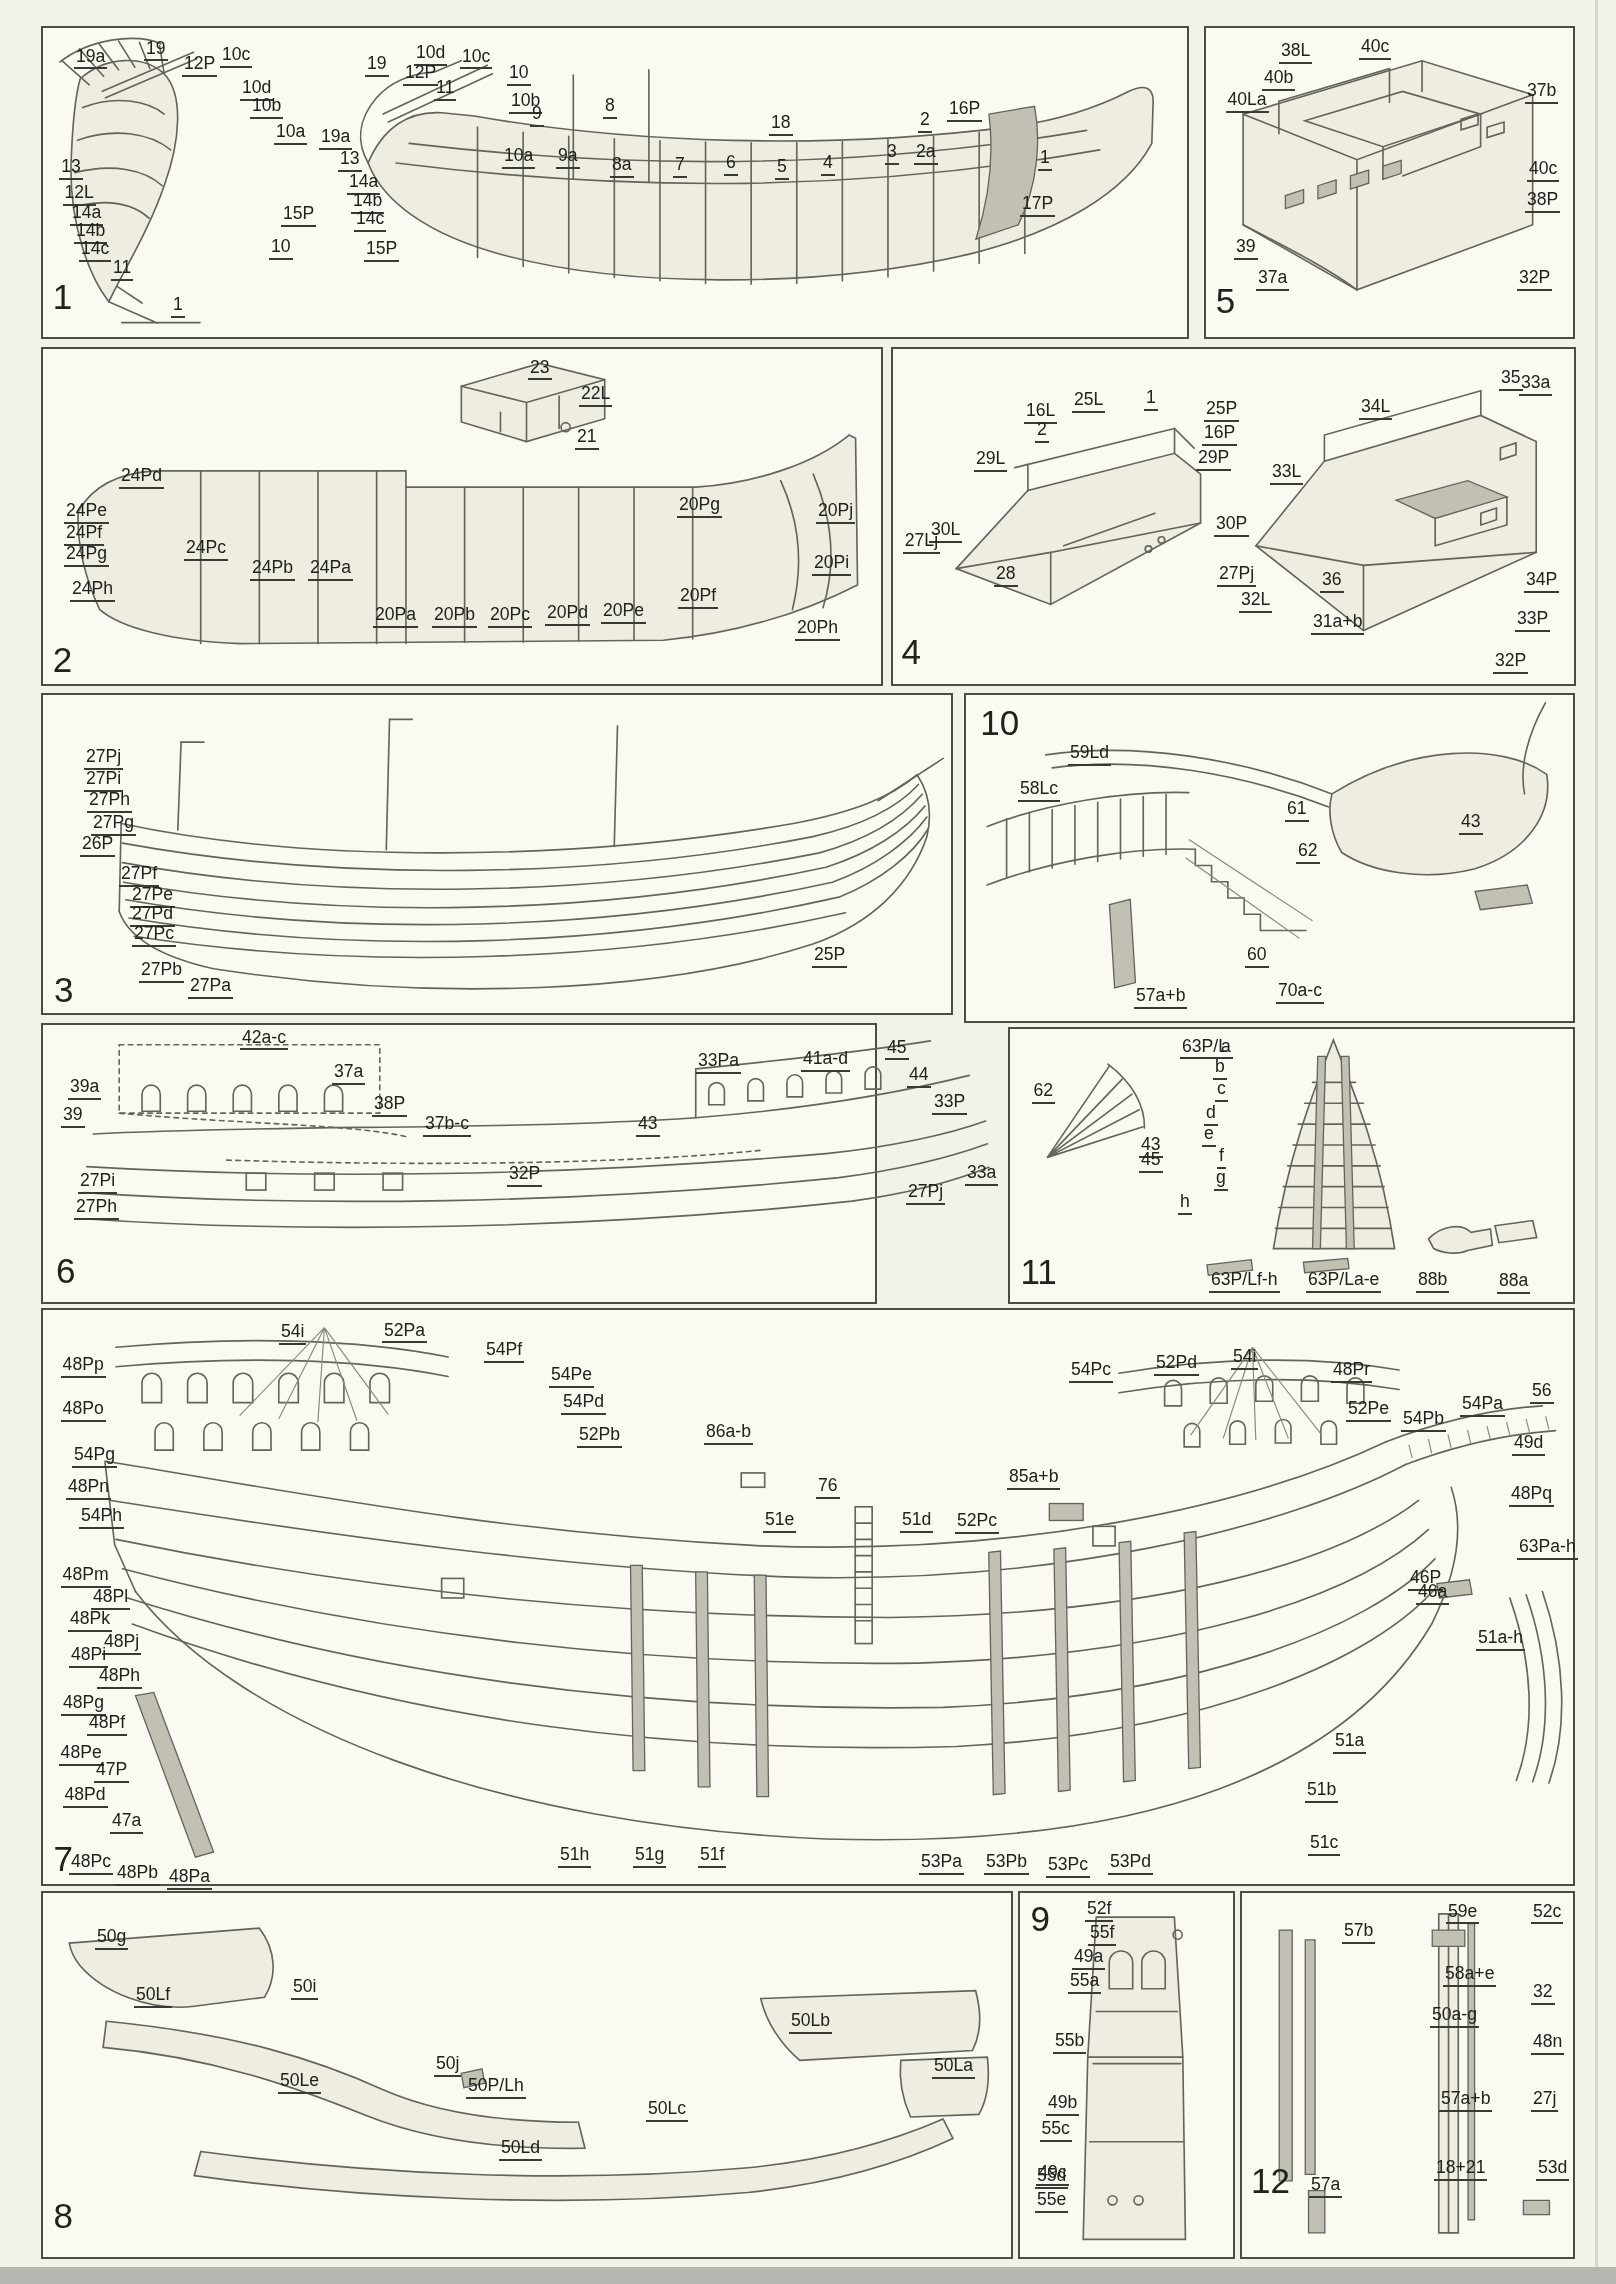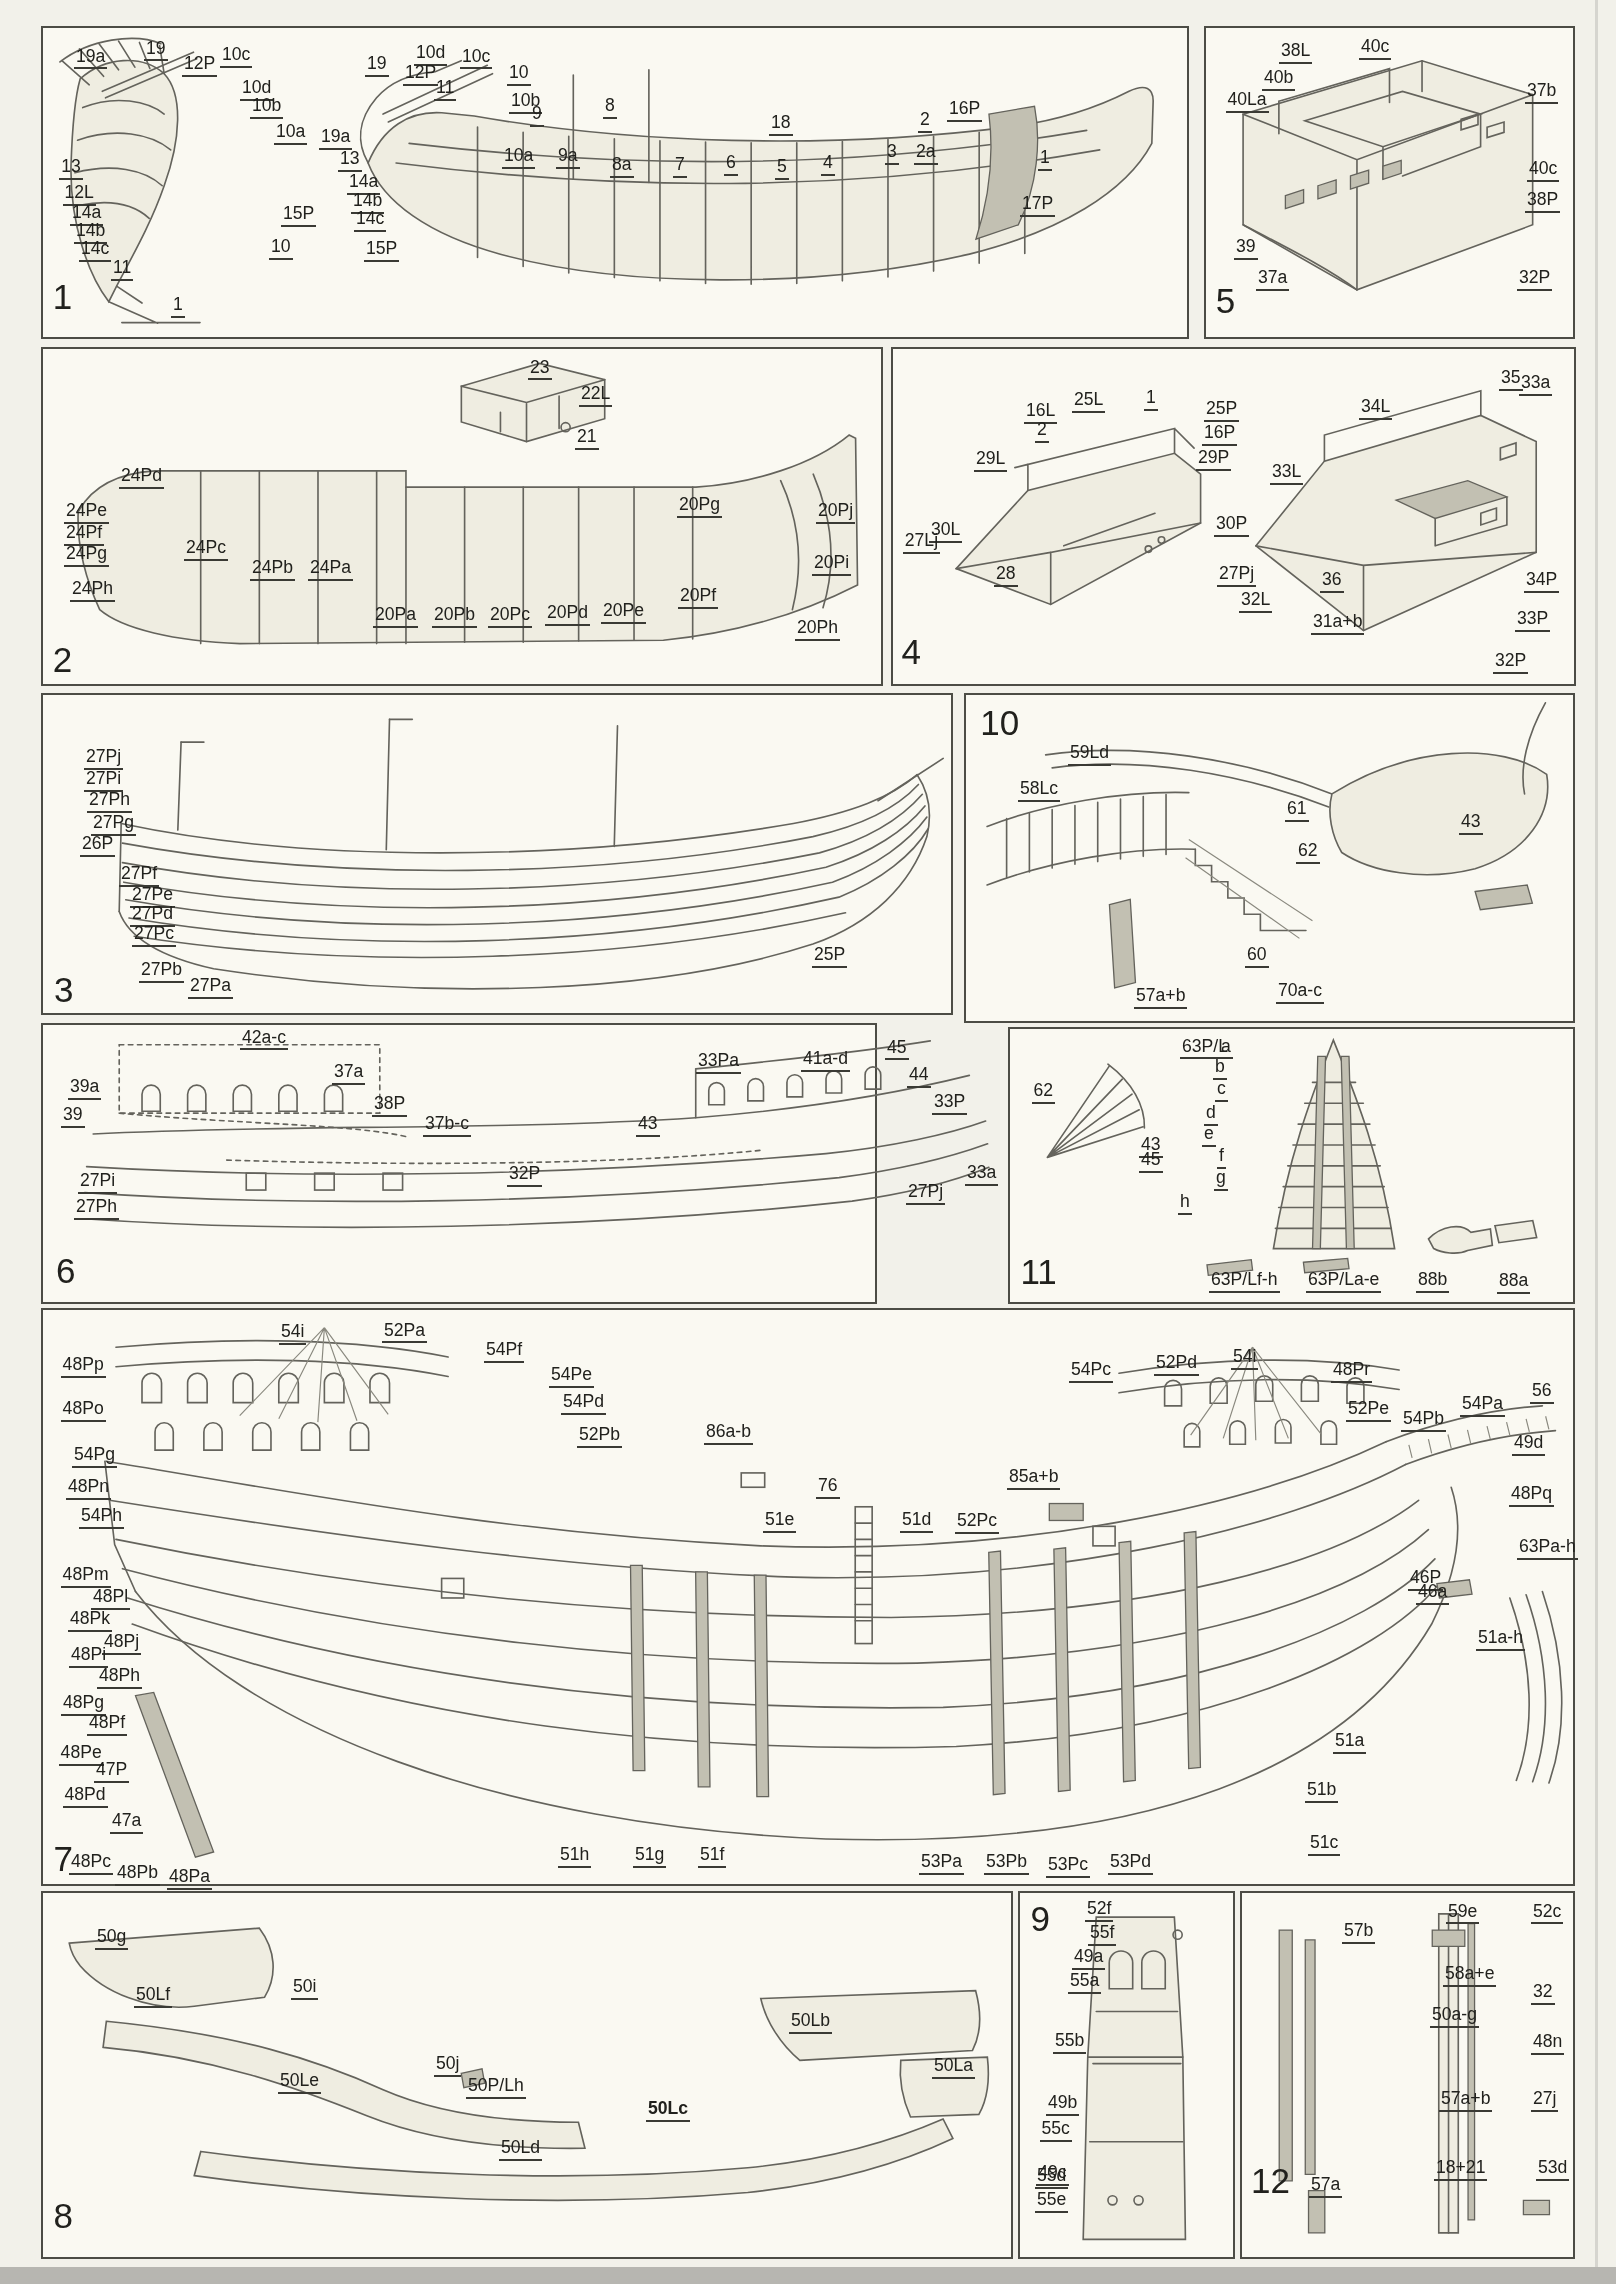--- a/index.html
+++ b/index.html
@@ -444,21 +444,21 @@
     </svg>
     <div class="labels">
         <span class="part-label" style="left: 52px; top: 35px;">50g</span>
         <span class="part-label" style="left: 91px; top: 93px;">50Lf</span>
         <span class="part-label" style="left: 248px; top: 85px;">50i</span>
         <span class="part-label" style="left: 391px; top: 162px;">50j</span>
         <span class="part-label" style="left: 235px; top: 179px;">50Le</span>
         <span class="part-label" style="left: 423px; top: 184px;">50P/Lh</span>
         <span class="part-label" style="left: 746px; top: 119px;">50Lb</span>
         <span class="part-label" style="left: 889px; top: 164px;">50La</span>
-        <span class="part-label" style="left: 603px; top: 207px; font-weight: bold;">50Lc</span>
+        <span class="part-label" style="left: 603px; top: 207px;">50Lc</span>
         <span class="part-label" style="left: 456px; top: 246px;">50Ld</span>
       </div>
     <span class="panel-num" style="left:10.4px;top:305px">8</span>
   </div>
 
   <div class="panel" style="left:1018px;top:1891px;width:217px;height:368px">
     <svg width="213" height="364" viewBox="0 0 327 559">
       <path class="f2" d="M117,37 L237,37 L250,252 L254,532 L97,532 L104,252 Z"></path>
       <path class="ln" d="M137,147 l0,-40 a18,18 0 0 1 36,0 l0,40 Z M187,147 l0,-40 a18,18 0 0 1 36,0 l0,40 Z"></path>
       <circle class="ln" cx="242" cy="64" r="7"></circle>

